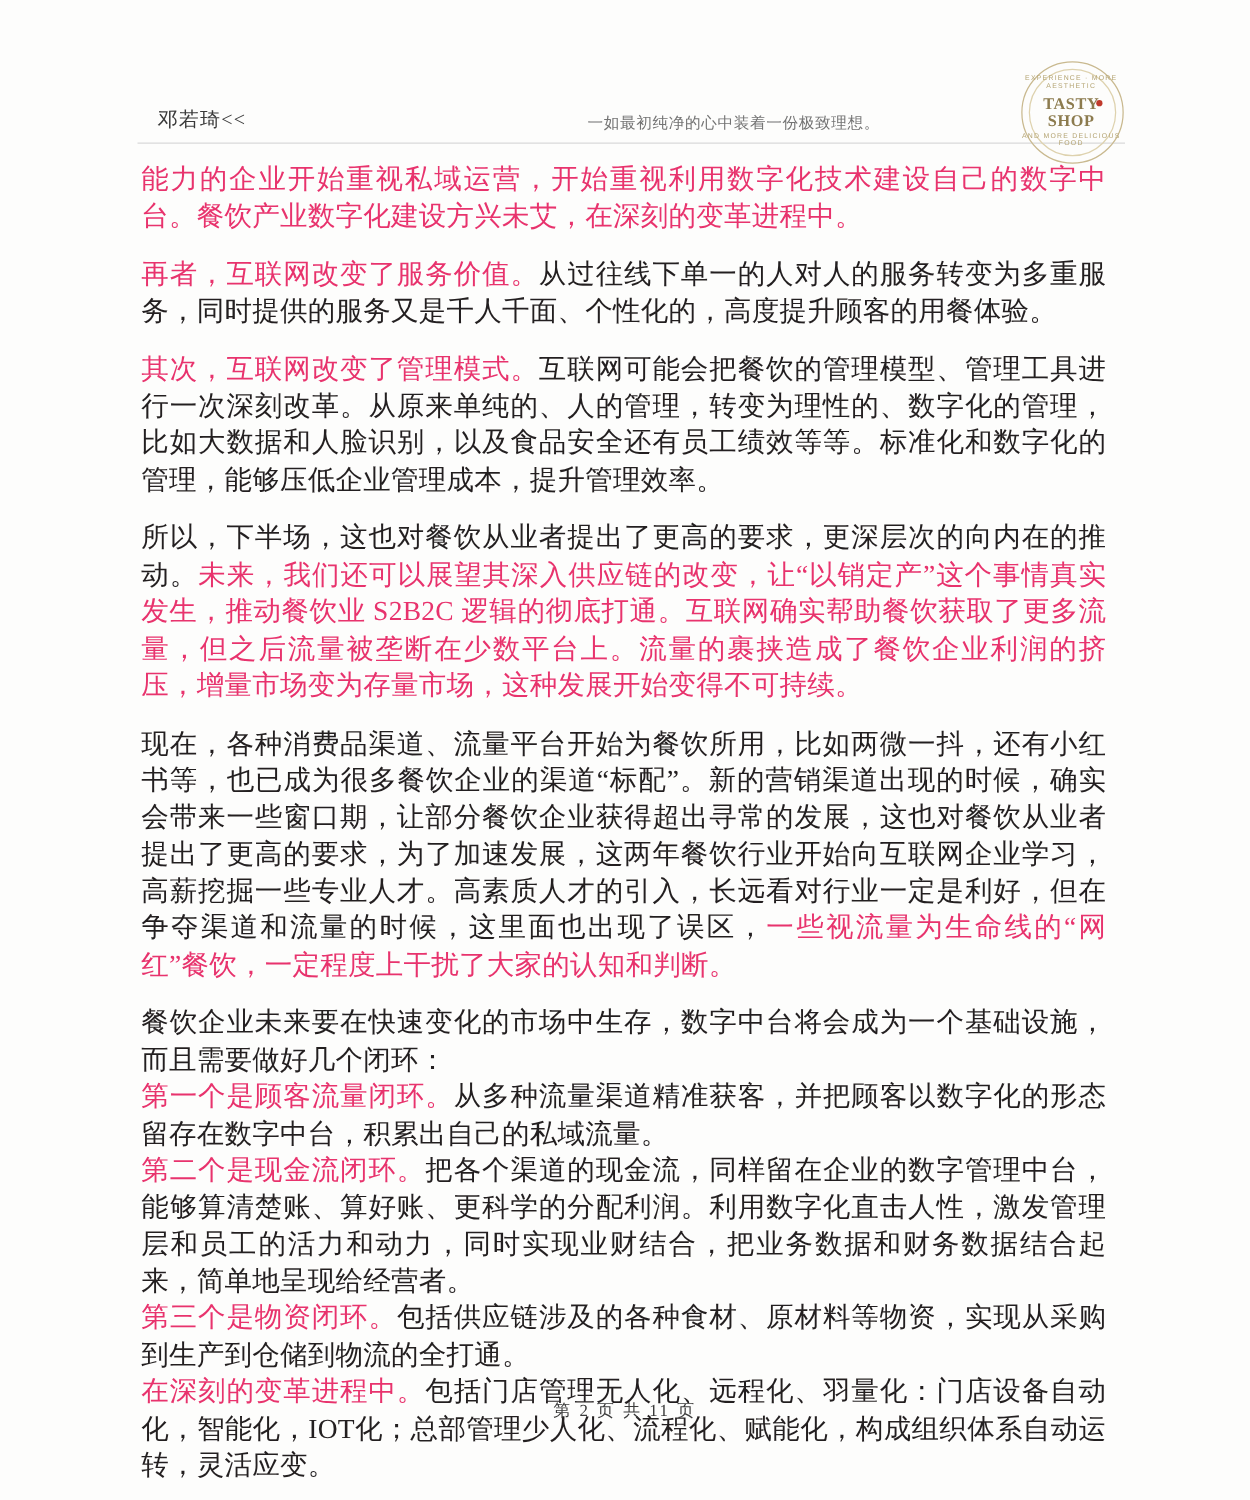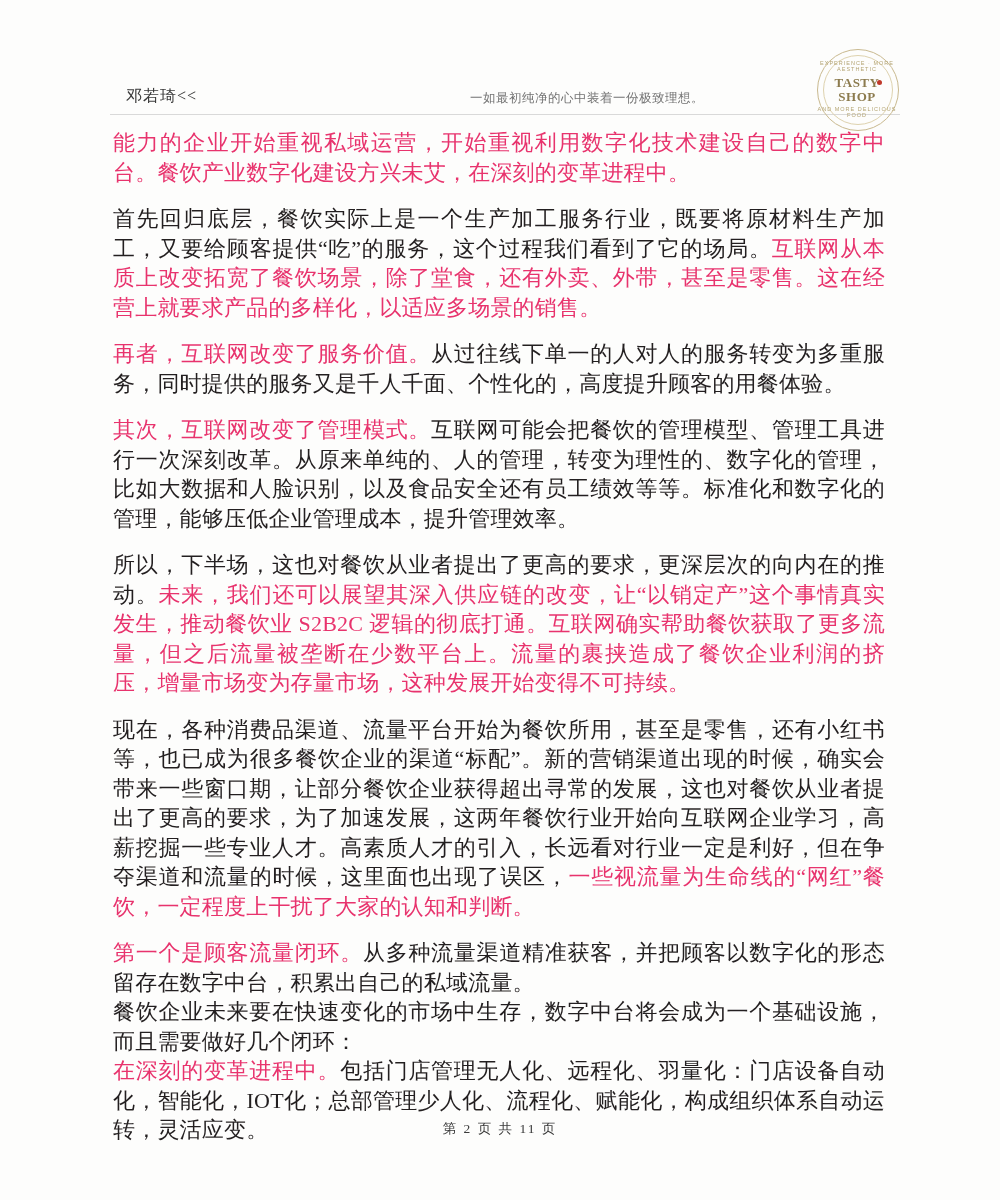--- a/index.html
+++ b/index.html
@@ -181,50 +181,53 @@
       <div class="logo-sub">AND MORE DELICIOUS FOOD</div>
     </div>
   </div>
 
   <div class="content">
 
     <p class="para">
       <span class="hl">能力的企业开始重视私域运营，开始重视利用数字化技术建设自己的数字中台。</span><span class="hl">餐饮产业数字化建设方兴未艾，在深刻的变革进程中。</span>
     </p>
 
-    <p class="para">
-      <span class="blk">首先回归底层，餐饮实际上是一个生产加工服务行业，既要将原材料生产加工，又要给顾客提供“吃”的服务，这个过程我们看到了它的场局。</span><span class="hl">互联网从本质上改变拓宽了餐饮场景，除了堂食，还有外卖、外带，甚至是零售。这在经营上就要求产品的多样化，以适应多场景的销售。</span>
-    </p>
 
     <p class="para">
       <span class="hl">再者，互联网改变了服务价值。</span><span class="blk">从过往线下单一的人对人的服务转变为多重服务，同时提供的服务又是千人千面、个性化的，高度提升顾客的用餐体验。</span>
     </p>
 
     <p class="para">
       <span class="hl">其次，互联网改变了管理模式。</span><span class="blk">互联网可能会把餐饮的管理模型、管理工具进行一次深刻改革。从原来单纯的、人的管理，转变为理性的、数字化的管理，比如大数据和人脸识别，以及食品安全还有员工绩效等等。标准化和数字化的管理，能够压低企业管理成本，提升管理效率。</span>
     </p>
 
     <p class="para">
       <span class="blk">所以，下半场，这也对餐饮从业者提出了更高的要求，更深层次的向内在的推动。</span><span class="hl">未来，我们还可以展望其深入供应链的改变，让“以销定产”这个事情真实发生，推动餐饮业 S2B2C 逻辑的彻底打通。</span><span class="hl">互联网确实帮助餐饮获取了更多流量，但之后流量被垄断在少数平台上。流量的裹挟造成了餐饮企业利润的挤压，增量市场变为存量市场，这种发展开始变得不可持续。</span>
     </p>
 
     <p class="para">
-      <span class="blk">现在，各种消费品渠道、流量平台开始为餐饮所用，甚至是零售，还有小红书等，也已成为很多餐饮企业的渠道“标配”。新的营销渠道出现的时候，确实会带来一些窗口期，让部分餐饮企业获得超出寻常的发展，这也对餐饮从业者提出了更高的要求，为了加速发展，这两年餐饮行业开始向互联网企业学习，高薪挖掘一些专业人才。高素质人才的引入，长远看对行业一定是利好，但在争夺渠道和流量的时候，这里面也出现了误区，</span><span class="hl">一些视流量为生命线的“网红”餐饮，一定程度上干扰了大家的认知和判断。</span>
-    </p>
-
+      <span class="blk">现在，各种消费品渠道、流量平台开始为餐饮所用，比如两微一抖，还有小红书等，也已成为很多餐饮企业的渠道“标配”。新的营销渠道出现的时候，确实会带来一些窗口期，让部分餐饮企业获得超出寻常的发展，这也对餐饮从业者提出了更高的要求，为了加速发展，这两年餐饮行业开始向互联网企业学习，高薪挖掘一些专业人才。高素质人才的引入，长远看对行业一定是利好，但在争夺渠道和流量的时候，这里面也出现了误区，</span><span class="hl">一些视流量为生命线的“网红”餐饮，一定程度上干扰了大家的认知和判断。</span>
+    </p>
+
+
+    <p class="para tight">
+      <span class="blk">餐饮企业未来要在快速变化的市场中生存，数字中台将会成为一个基础设施，而且需要做好几个闭环：</span>
+    </p>
 
     <p class="para tight">
       <span class="hl">第一个是顾客流量闭环。</span><span class="blk">从多种流量渠道精准获客，并把顾客以数字化的形态留存在数字中台，积累出自己的私域流量。</span>
     </p>
 
     <p class="para tight">
-      <span class="blk">餐饮企业未来要在快速变化的市场中生存，数字中台将会成为一个基础设施，而且需要做好几个闭环：</span>
-    </p>
-
-
+      <span class="hl">第二个是现金流闭环。</span><span class="blk">把各个渠道的现金流，同样留在企业的数字管理中台，能够算清楚账、算好账、更科学的分配利润。利用数字化直击人性，激发管理层和员工的活力和动力，同时实现业财结合，把业务数据和财务数据结合起来，简单地呈现给经营者。</span>
+    </p>
+
+    <p class="para tight">
+      <span class="hl">第三个是物资闭环。</span><span class="blk">包括供应链涉及的各种食材、原材料等物资，实现从采购到生产到仓储到物流的全打通。</span>
+    </p>
 
     <p class="para tight">
       <span class="hl">在深刻的变革进程中。</span><span class="blk">包括门店管理无人化、远程化、羽量化：门店设备自动化，智能化，IOT化；总部管理少人化、流程化、赋能化，构成组织体系自动运转，灵活应变。</span>
     </p>
 
   </div>
 
   <div class="footer">第 2 页 共 11 页</div>
 
 </div>

